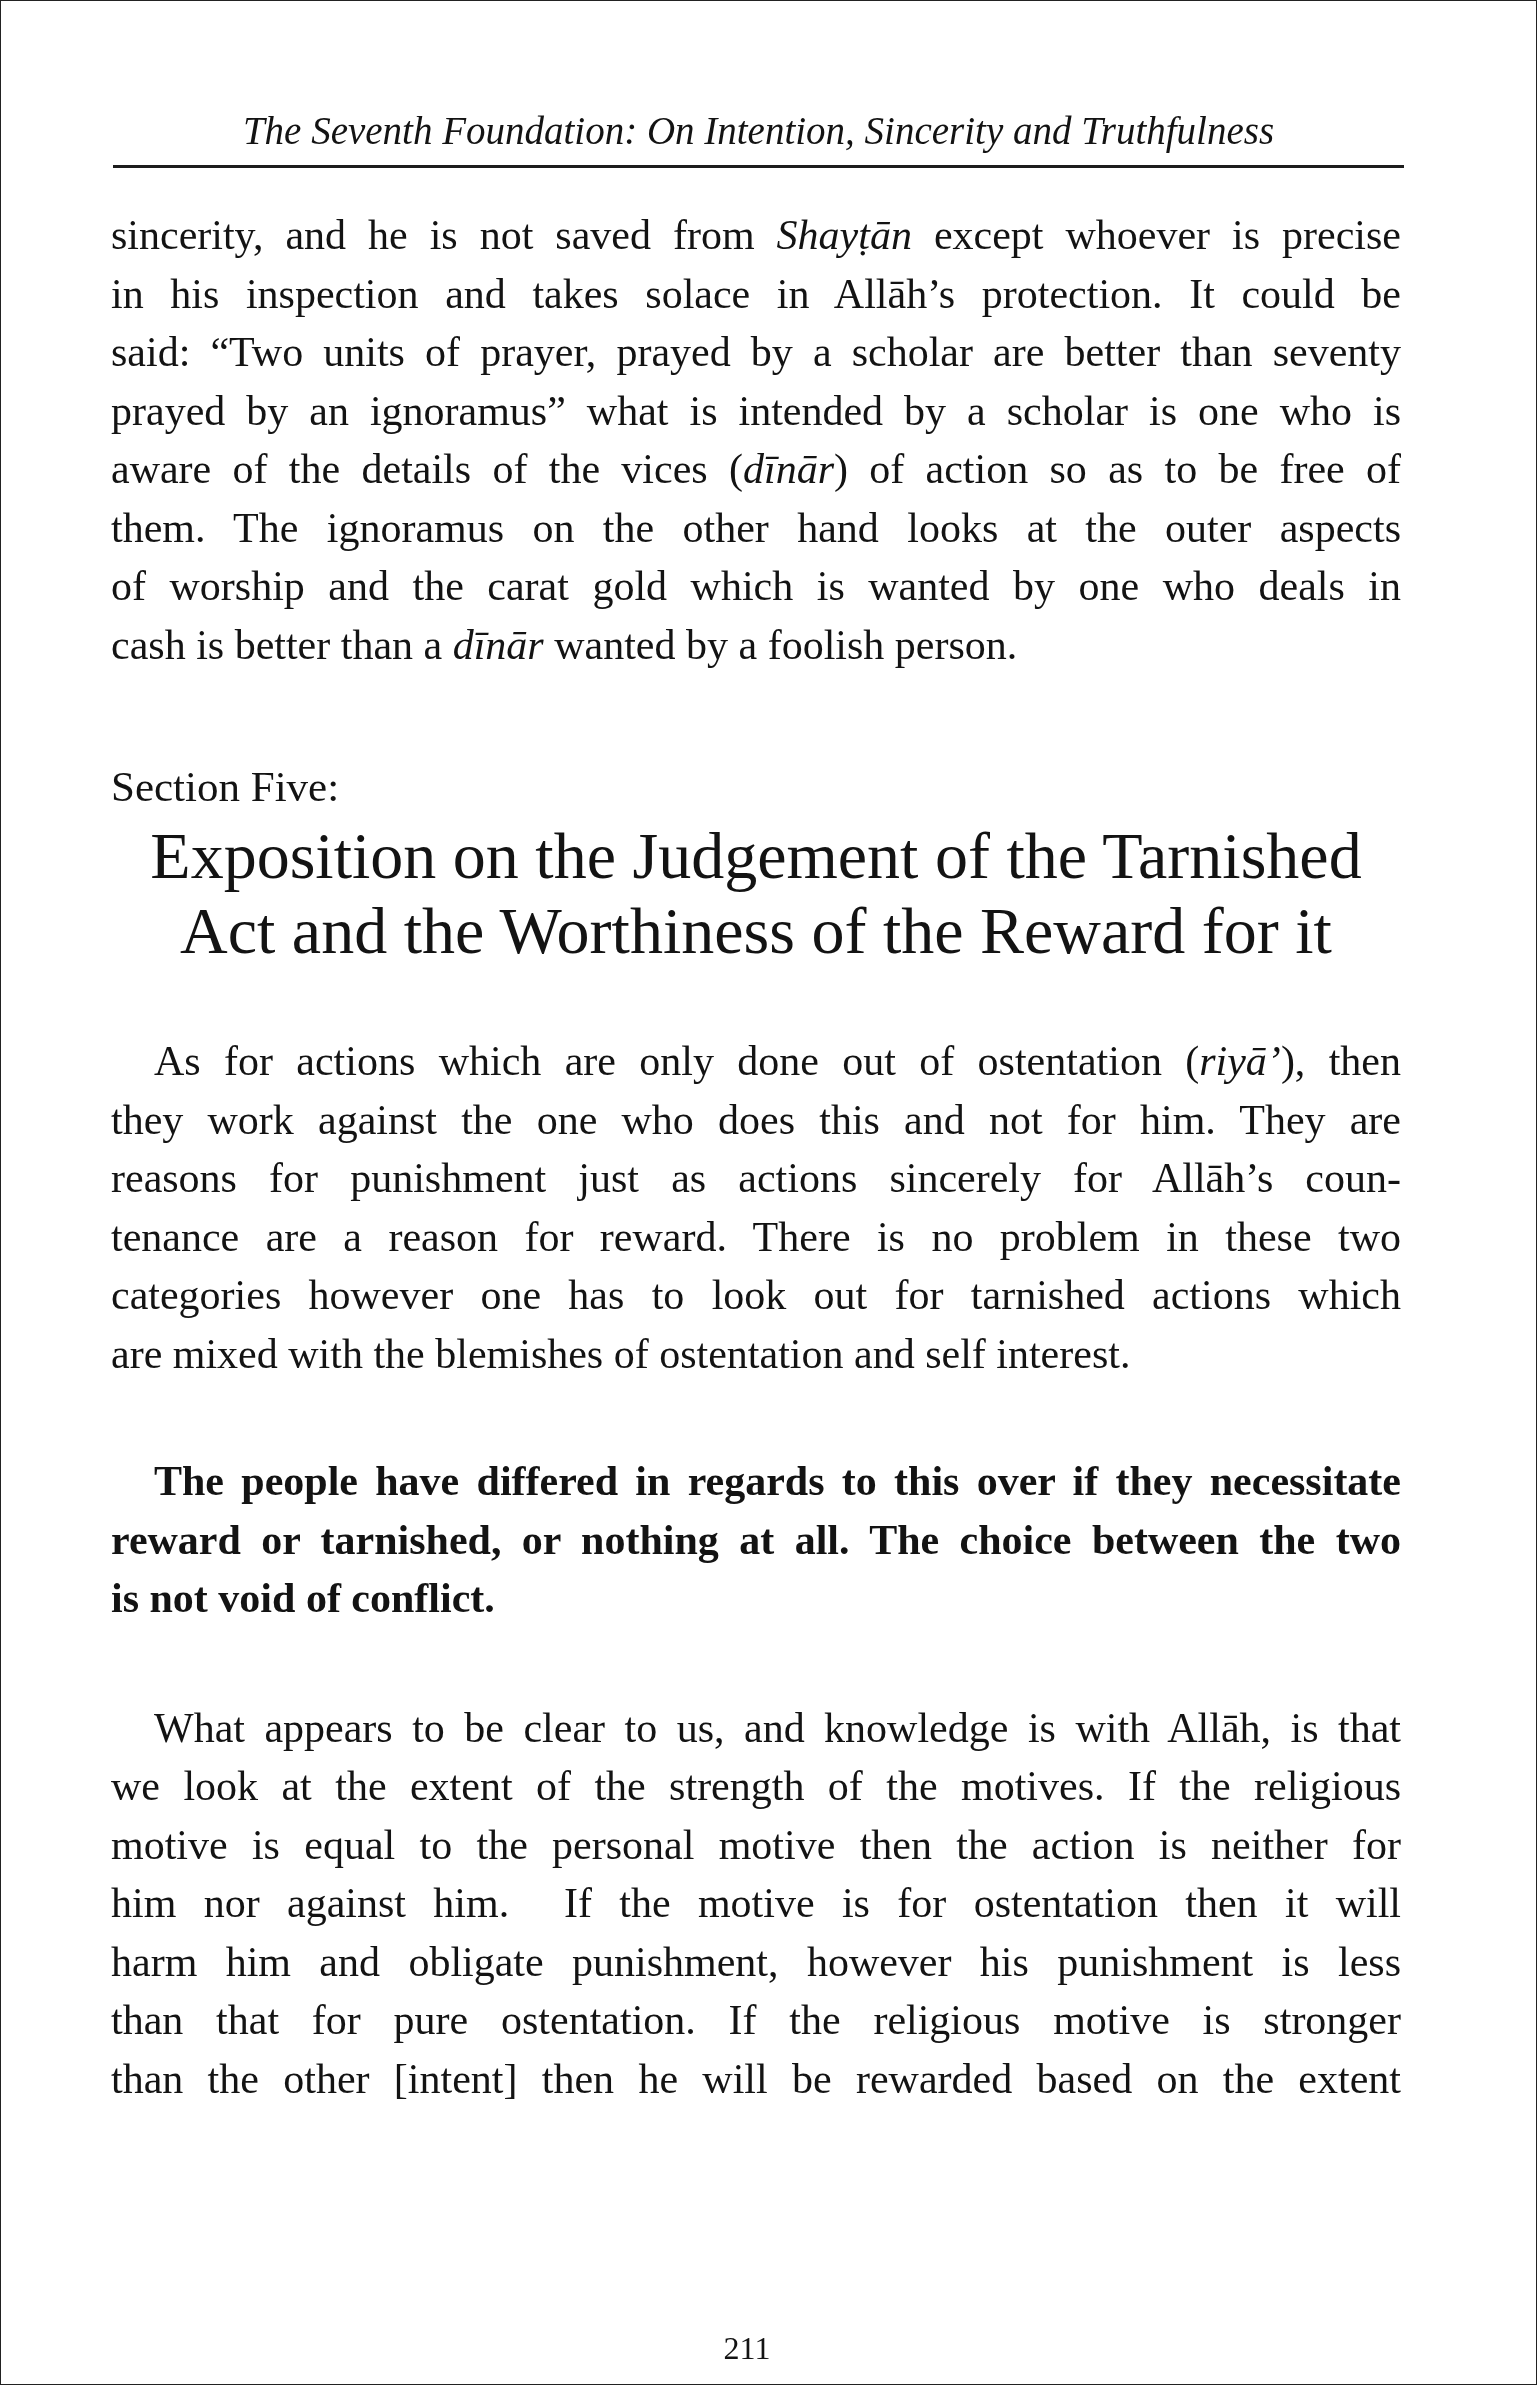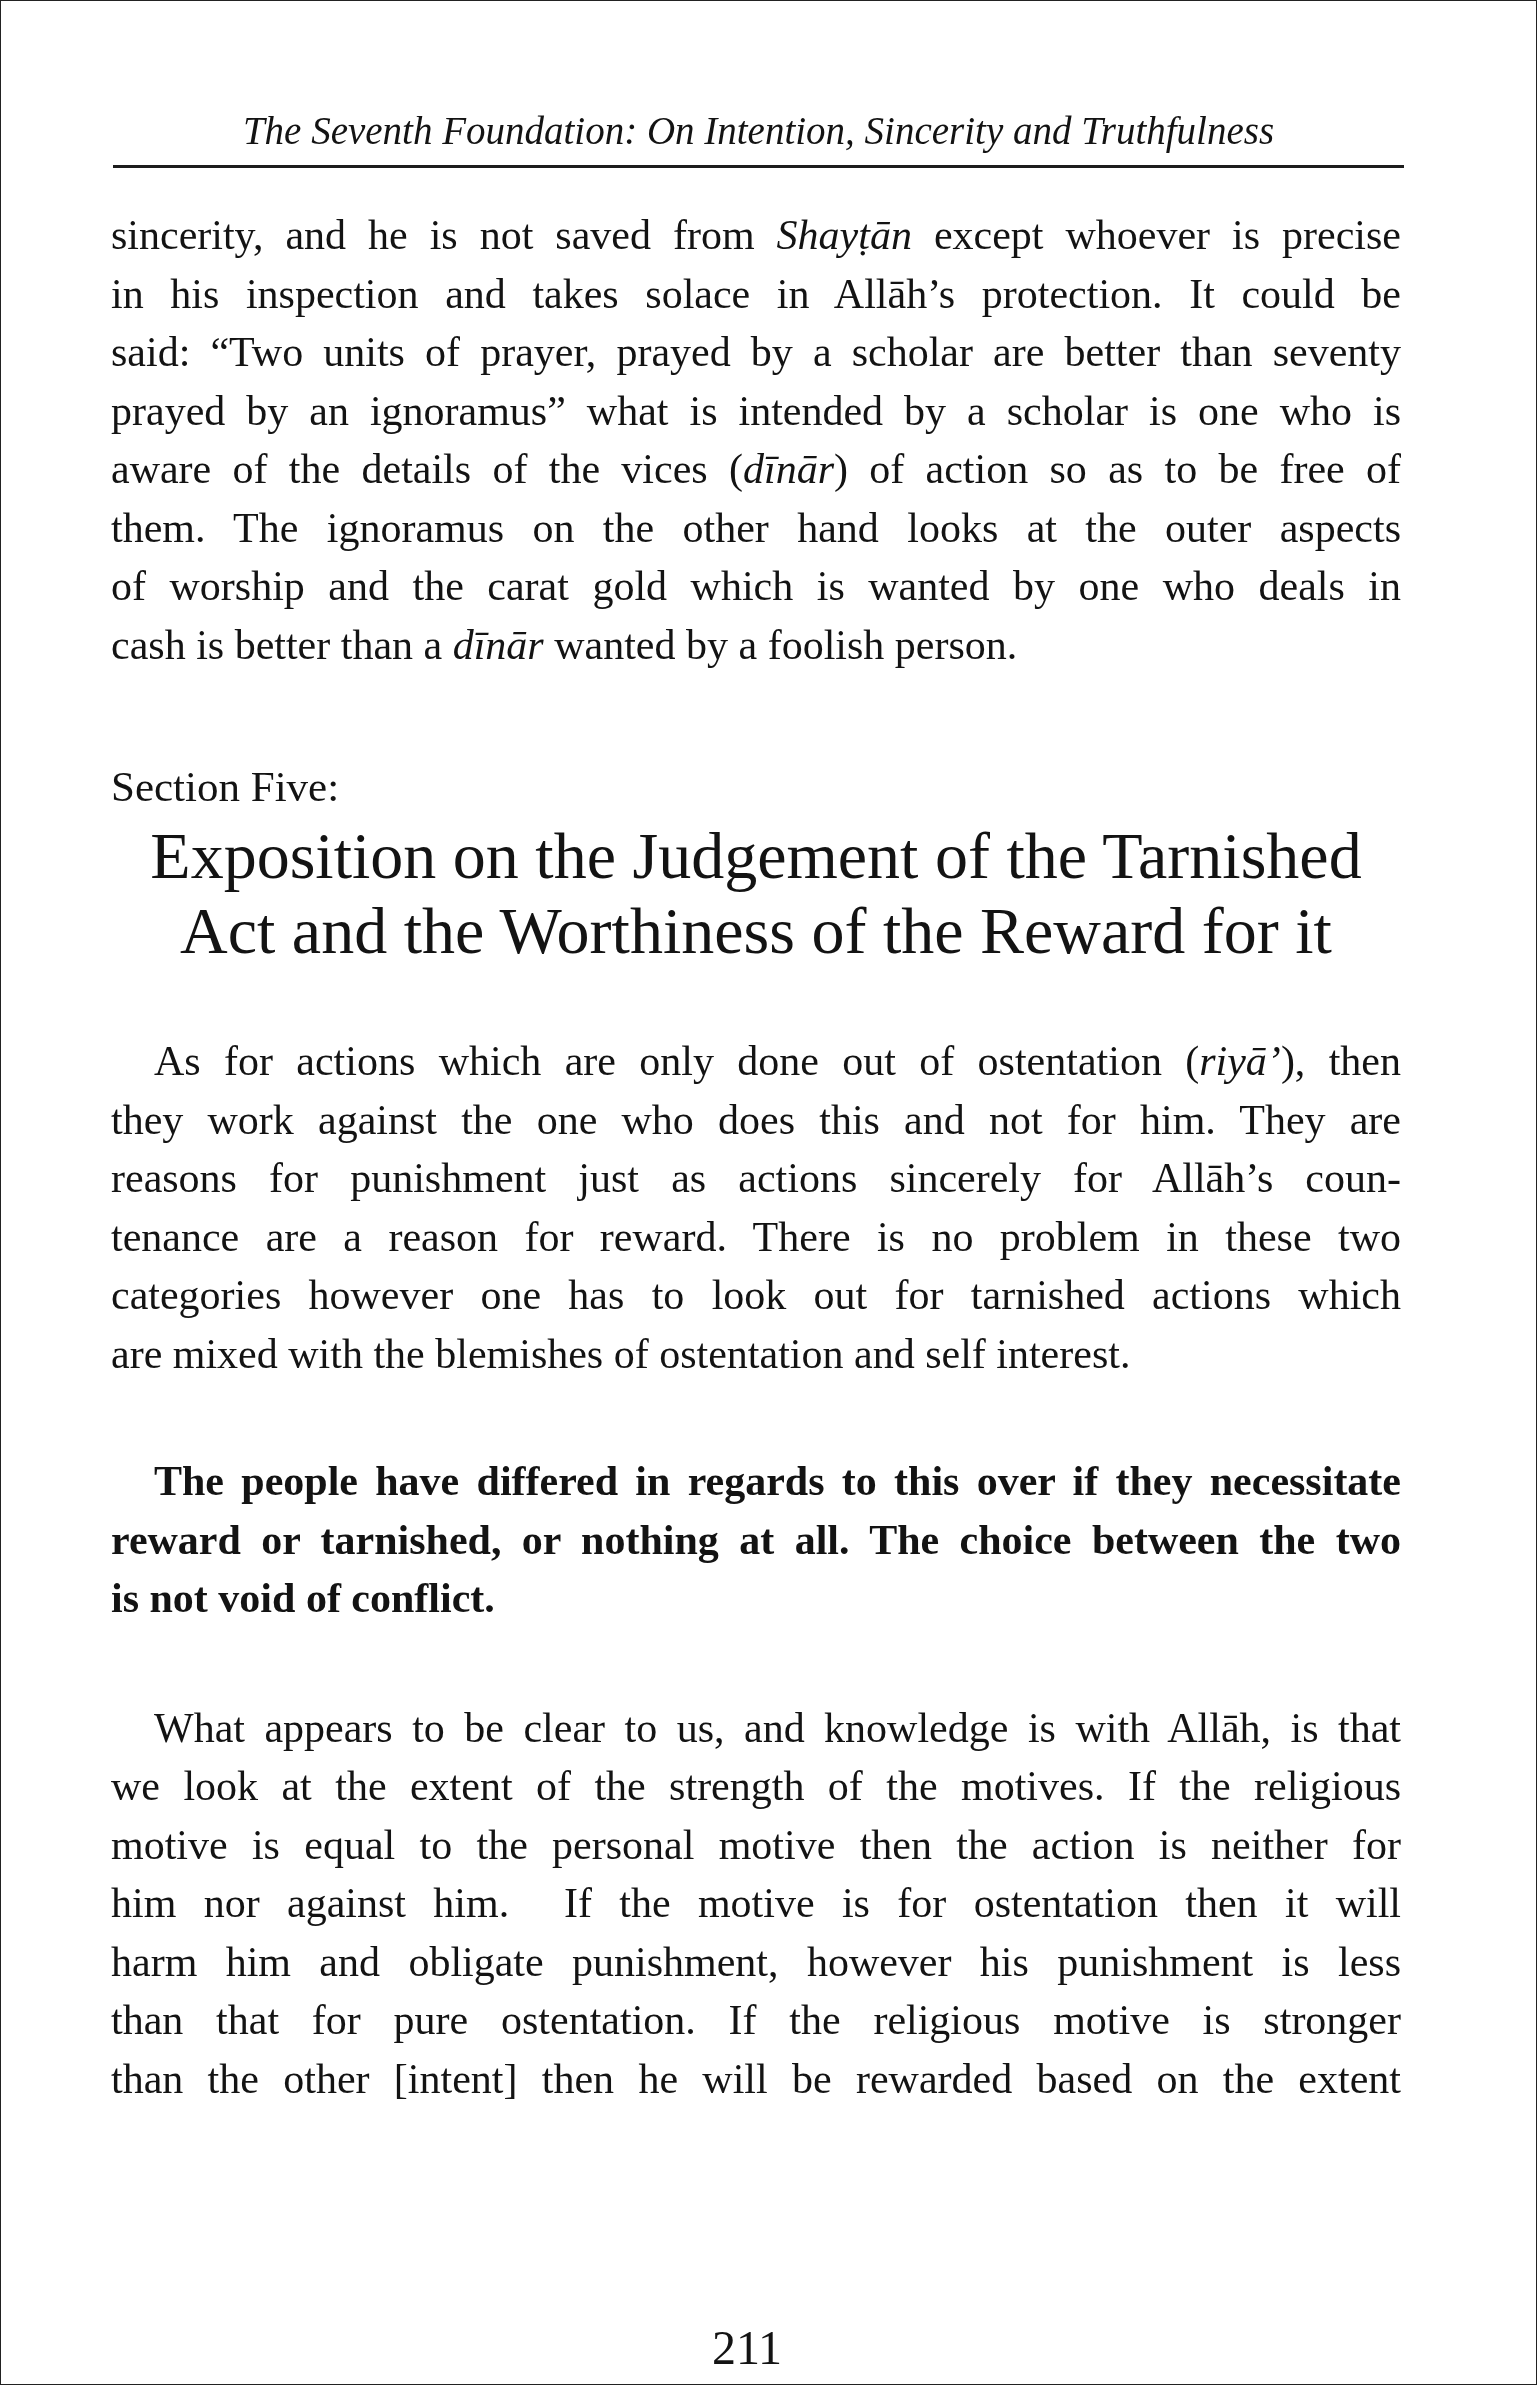--- a/index.html
+++ b/index.html
@@ -78,21 +78,21 @@
   .block-3 { margin-top: 64px;  }  
   .block-4 { margin-top: 69px; font-weight: bold;  }  
   .block-5 { margin-top: 71px;  }  
 
   .page-number {
     position: absolute;
     top: 2322px;
     left: 0;
     width: 1492px;
     text-align: center;
-    font-size: 48px;
+    font-size: 32px;
     line-height: 50px;
   }
 
   i { font-style: italic; }
 </style>
 </head>
 <body>
 
 <div class="page" style="color: rgb(19, 19, 19); background: rgb(255, 255, 255);">
 

